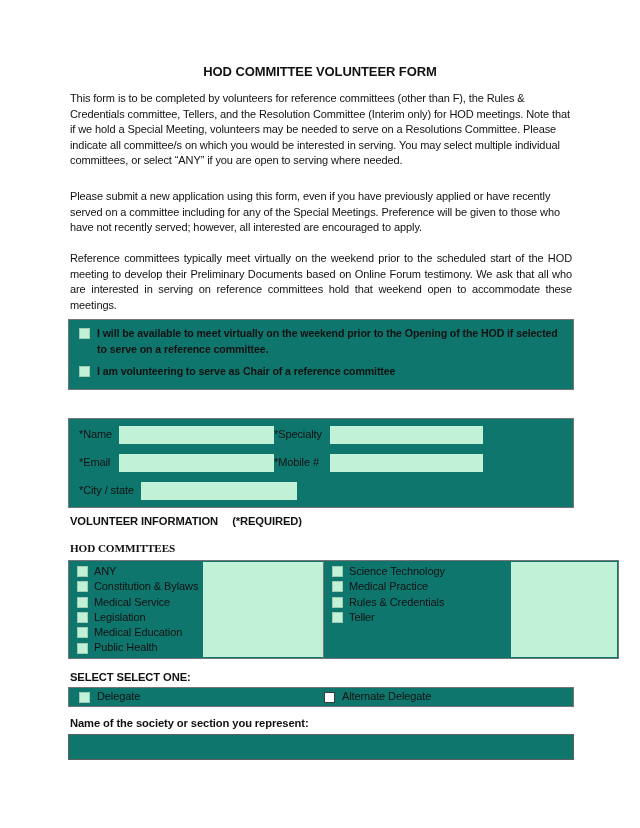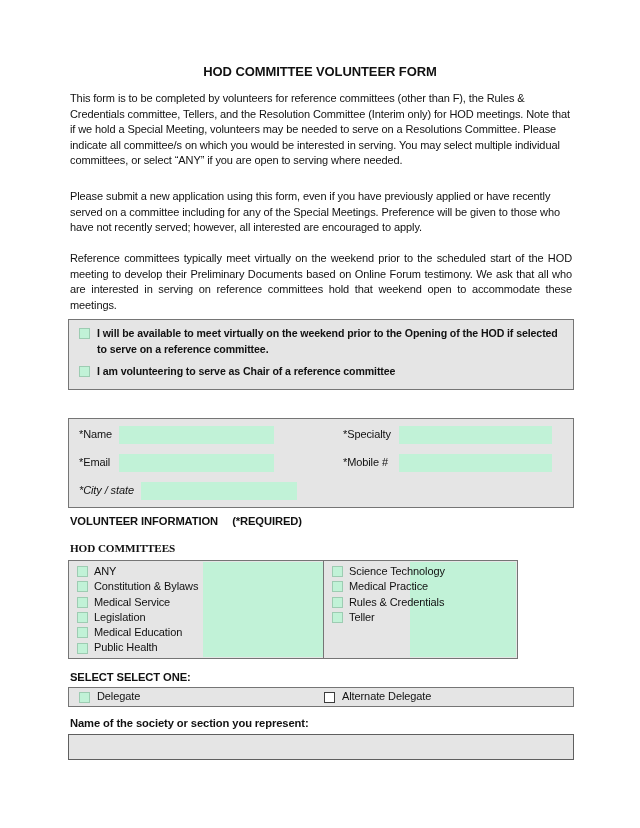--- a/index.html
+++ b/index.html
@@ -10,51 +10,51 @@
   }
   .abs { position:absolute; }
 
   .title { top:64px; left:0; width:640px; text-align:center; font-weight:bold; font-size:13px; }
 
   .para { left:70px; width:502px; }
   .p1 { top:91px; }
   .p2 { top:189px; }
   .p3 { top:251px; text-align:justify; }
 
-  .framed { border:1px solid #757575; box-sizing:border-box; background:#e5e5e5; }
+  .framed { border:1px solid #757575; box-sizing:border-box; background:#0f766e; }
 
   
   .avail-box { top:319px; left:68px; width:506px; height:71px; padding:6px 8px 0 10px; }
   .avail-item { display:flex; gap:7px; font-weight:bold; font-size:10.6px; line-height:15.5px; margin-bottom:7px; }
   .avail-item .cb { margin-top:2px; }
 
   .cb { width:9px; height:9px; border:1px solid #9dccb2; background:#c1f2d7; flex:none; display:inline-block; box-sizing:content-box; }
   .cb.plain { background:#ffffff; border-color:#3c3c3c; }
 
   
   .vinfo-box { top:418px; left:68px; width:506px; height:90px; padding-top:7px; }
   .frow { display:flex; align-items:center; height:18px; margin-bottom:10px; padding-left:10px; }
   .flabel { white-space:nowrap; }
   .ffield { height:18px; background:#c1f2d7; }
   .w-name  { width:40px; }
-  .w-city  { width:62px;font-style:italic; }
-  .w-right { width:56px; margin-left:69px; }
+  .w-city  { width:62px; }
+  .w-right { width:56px; }
   .f-left  { width:155px; }
   .f-right { width:153px; }
   .f-city  { width:156px; }
 
   .heading { left:70px; font-weight:bold; font-size:11.2px; white-space:nowrap; }
   .h-vinfo { top:514px; }
   .h-vinfo .note { font-weight:bold;margin-left:11px; }
   .h-comm  { top:541px;font-family:Liberation Serif, serif; }
   .h-select{ top:670px; }
   .h-society{ top:716px; }
 
   
-  .comm-table { top:560px; left:68px; width:450px; height:99px; display:flex; }
+  .comm-table { top:560px; left:68px; width:551px; height:99px; display:flex; }
   .comm-cell { position:relative; padding:3px 0 0 8px; box-sizing:border-box; }
   .cell-left { width:254px; }
   .cell-right { flex:1; border-left:1px solid #757575; }
   .citem { display:flex; align-items:center; gap:6px; height:15.3px; position:relative; z-index:2; }
   .gblock { position:absolute; top:1px; bottom:1px; background:#c1f2d7; z-index:1; }
   .gblock.gleft  { right:0; width:120px; }
   .gblock.gright { right:1px; width:106px; }
 
   
   .select-row { top:687px; left:68px; width:506px; height:20px; display:flex; align-items:center; }

